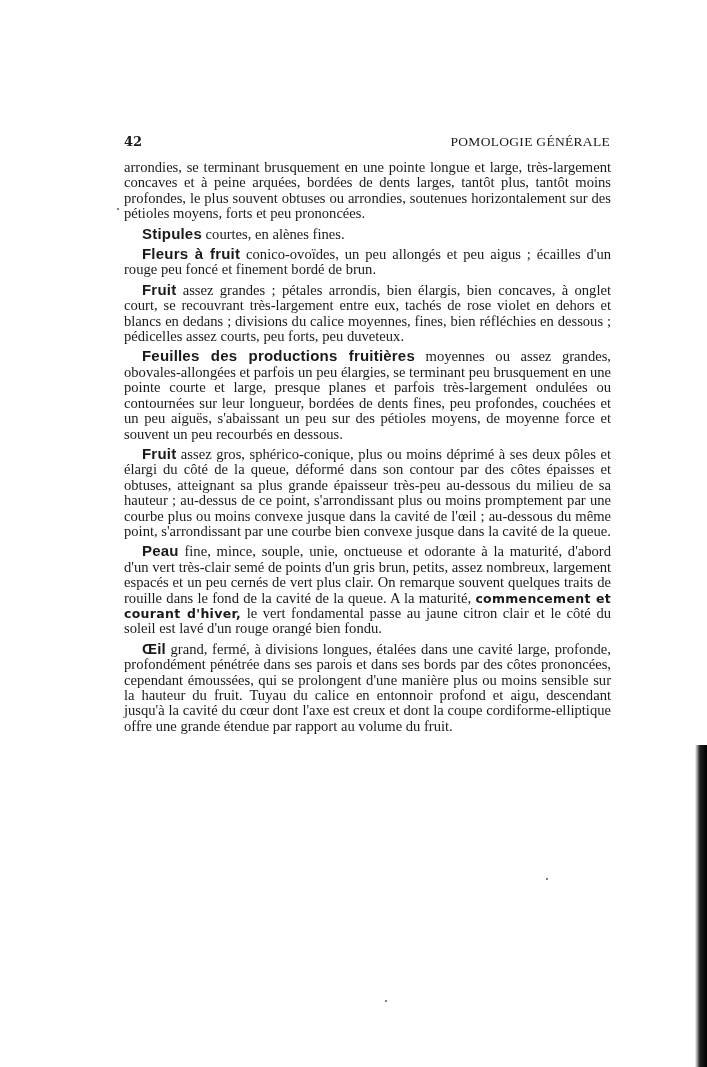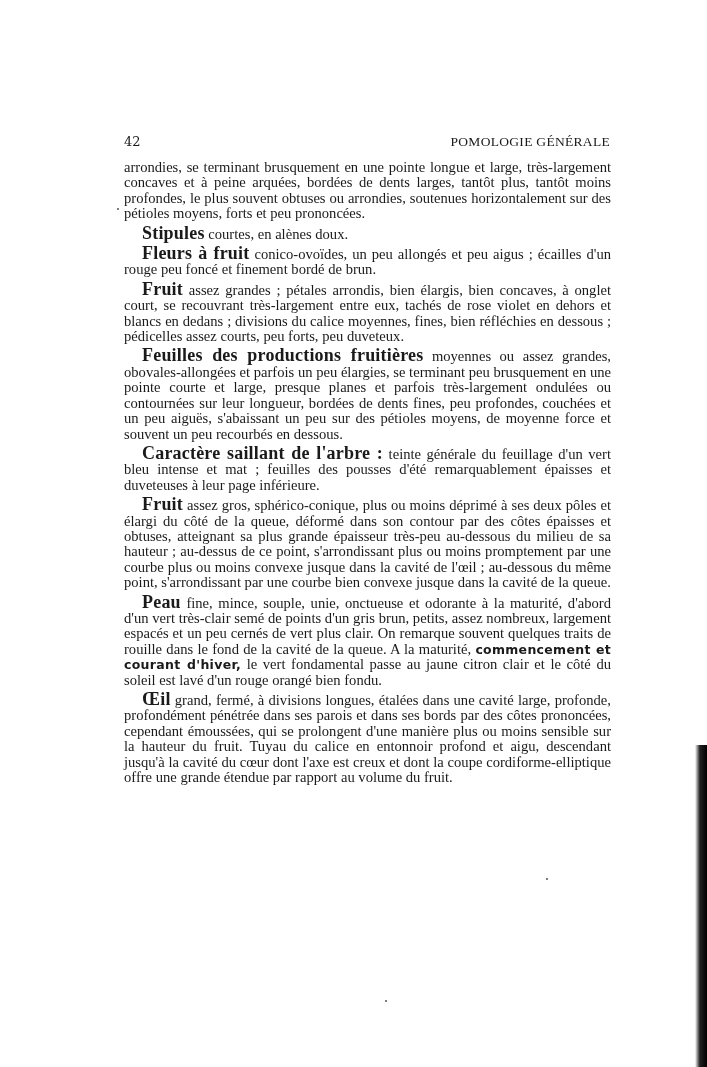--- a/index.html
+++ b/index.html
@@ -7,38 +7,38 @@
     width: 707px; height: 1067px; overflow: hidden;
     background: #ffffff; position: relative;
     font-family: "DejaVu Serif", "Liberation Serif", serif;
     color: #1a1a1a;
   }
   .page { position: absolute; left: 0; top: 0; width: 707px; height: 1067px; }
   .running-head {
     position: absolute; left: 124px; top: 134px; width: 486px; height: 18px;
   }
   .page-number {
-    position: absolute; left: 0; top: 0; font-size: 13px; font-weight: normal;
+    position: absolute; left: 0; top: 0; font-size: 13px; font-weight: bold;
   }
   .running-title {
     position: absolute; left: 0; right: 0; top: 0; text-align: right;
     font-size: 13.5px; letter-spacing: 0.3px;
     font-family: "Liberation Serif", "DejaVu Serif", serif;
   }
   .body-text {
     position: absolute; left: 124px; top: 160px; width: 487px;
     font-family: "Liberation Serif", "DejaVu Serif", serif;
     font-size: 14.6px; line-height: 15.4px; text-align: justify;
     hyphens: manual;
   }
   .para { margin: 0 0 4px 0; text-indent: 18px; }
   .para.cont { text-indent: 0; }
   .lead {
-    font-family: Liberation Serif, serif;
-    font-weight: bold; font-size: 18px; letter-spacing: 0.2px;
+    font-family: Liberation Sans, sans-serif;
+    font-weight: bold; font-size: 15px; letter-spacing: 0.2px;
   }
   .emph {
     font-family: "DejaVu Sans", "Liberation Sans", sans-serif;
     font-weight: bold; font-size: 12.5px; letter-spacing: 0.3px;
   }
   .edge-shadow {
     position: absolute; right: 0; top: 745px; width: 12px; bottom: 0;
     background: linear-gradient(to right, rgba(0,0,0,0) 0%, #222 40%, #000 100%);
   }
   .speck { position: absolute; width: 2px; height: 2px; background: #555; border-radius: 1px; }
@@ -48,29 +48,28 @@
 
 <div class="page">
   <div class="running-head">
     <span class="page-number">42</span>
     <div class="running-title">POMOLOGIE GÉNÉRALE</div>
   </div>
 
   <div class="body-text">
     <p class="para cont"><span>arrondies, se terminant brusquement en une pointe longue et large, très-largement concaves et à peine arquées, bordées de dents larges, tantôt plus, tantôt moins profondes, le plus souvent obtuses ou arrondies, soutenues horizontalement sur des pétioles moyens, forts et peu prononcées.</span></p>
 
-    <p class="para"><span class="lead">Stipules</span><span> courtes, en alènes doux.</span></p>
+    <p class="para"><span class="lead">Stipules</span><span> courtes, en alènes fines.</span></p>
 
     <p class="para"><span class="lead">Fleurs à fruit</span><span> conico-ovoïdes, un peu allongés et peu aigus ; écailles d'un rouge peu foncé et finement bordé de brun.</span></p>
 
     <p class="para"><span class="lead">Fruit</span><span> assez grandes ; pétales arrondis, bien élargis, bien concaves, à onglet court, se recouvrant très-largement entre eux, tachés de rose violet en dehors et blancs en dedans ; divisions du calice moyennes, fines, bien réfléchies en dessous ; pédicelles assez courts, peu forts, peu duveteux.</span></p>
 
     <p class="para"><span class="lead">Feuilles des productions fruitières</span><span> moyennes ou assez grandes, obovales-allongées et parfois un peu élargies, se terminant peu brusquement en une pointe courte et large, presque planes et parfois très-largement ondulées ou contournées sur leur longueur, bordées de dents fines, peu profondes, couchées et un peu aiguës, s'abaissant un peu sur des pétioles moyens, de moyenne force et souvent un peu recourbés en dessous.</span></p>
 
-    <p class="para"><span class="lead">Caractère saillant de l'arbre :</span><span> teinte générale du feuillage d'un vert bleu intense et mat ; feuilles des pousses d'été remarquablement épaisses et duveteuses à leur page inférieure.</span></p>
 
     <p class="para"><span class="lead">Fruit</span><span> assez gros, sphérico-conique, plus ou moins déprimé à ses deux pôles et élargi du côté de la queue, déformé dans son contour par des côtes épaisses et obtuses, atteignant sa plus grande épaisseur très-peu au-dessous du milieu de sa hauteur ; au-dessus de ce point, s'arrondissant plus ou moins promptement par une courbe plus ou moins convexe jusque dans la cavité de l'œil ; au-dessous du même point, s'arrondissant par une courbe bien convexe jusque dans la cavité de la queue.</span></p>
 
     <p class="para"><span class="lead">Peau</span><span> fine, mince, souple, unie, onctueuse et odorante à la maturité, d'abord d'un vert très-clair semé de points d'un gris brun, petits, assez nombreux, largement espacés et un peu cernés de vert plus clair. On remarque souvent quelques traits de rouille dans le fond de la cavité de la queue. A la maturité, </span><span class="emph">commencement et courant d'hiver,</span><span> le vert fondamental passe au jaune citron clair et le côté du soleil est lavé d'un rouge orangé bien fondu.</span></p>
 
     <p class="para"><span class="lead">Œil</span><span> grand, fermé, à divisions longues, étalées dans une cavité large, profonde, profondément pénétrée dans ses parois et dans ses bords par des côtes prononcées, cependant émoussées, qui se prolongent d'une manière plus ou moins sensible sur la hauteur du fruit. Tuyau du calice en entonnoir profond et aigu, descendant jusqu'à la cavité du cœur dont l'axe est creux et dont la coupe cordiforme-elliptique offre une grande étendue par rapport au volume du fruit.</span></p>
 
 
   </div>
 

